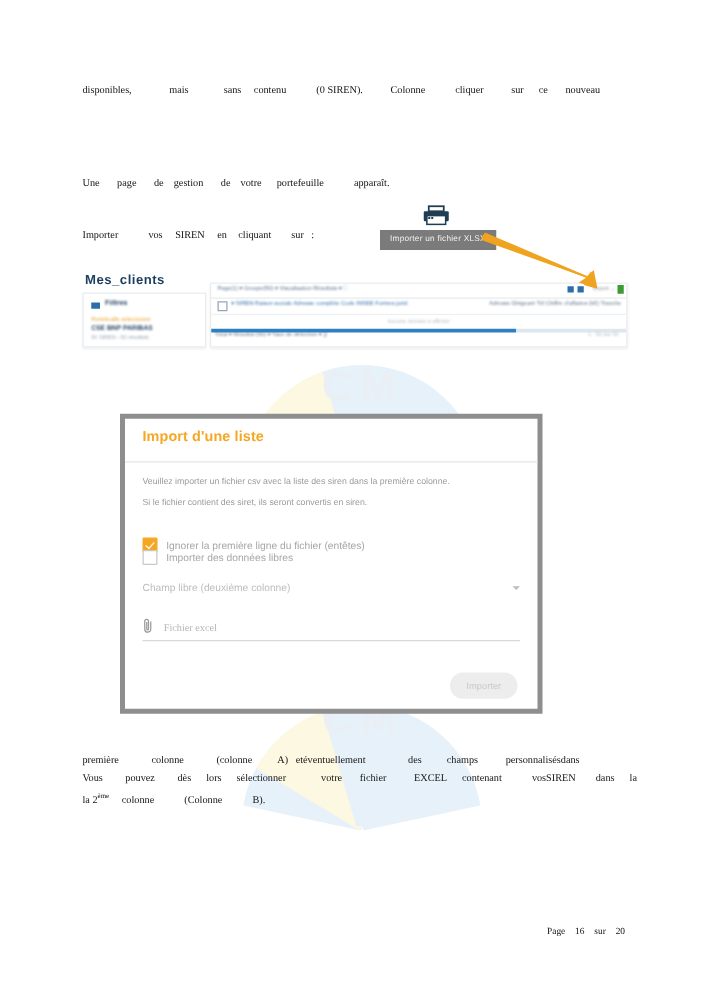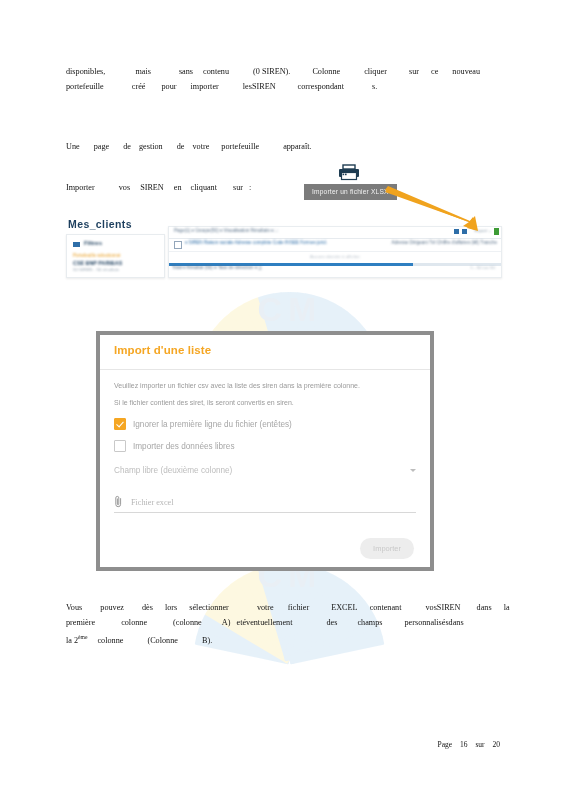--- a/index.html
+++ b/index.html
@@ -120,21 +120,21 @@
   }
   .modal-body{position:relative;padding:0;height:198px;}
   .m-line{
     position:absolute;left:14px;
     font-family:"Liberation Sans", sans-serif;
     font-size:7px;color:#9a9a9a;white-space:nowrap;
   }
   .l1{top:12px;}
   .l2{top:29px;}
   .chk-row{position:absolute;left:14px;display:flex;align-items:center;gap:7px;}
-  .c1{top:48px;}
+  .c1{top:60px;}
   .c2{top:70px;}
   .chk{
     width:10px;height:10px;border:1px solid #c9c9c9;background:#fff;border-radius:1px;
     position:relative;flex:0 0 auto;
   }
   .chk.on{background:#f5a623;border-color:#f5a623;}
   .chk.on:after{
     content:"";position:absolute;left:2.6px;top:.6px;width:3px;height:6px;
     border:solid #fff;border-width:0 1.6px 1.6px 0;transform:rotate(42deg);
   }
@@ -257,29 +257,20 @@
       <span class="w" style="margin-left:28px">mais</span>
       <span class="w" style="margin-left:26px">sans</span>
       <span class="w" style="margin-left:8px">contenu</span>
       <span class="w" style="margin-left:22px">(0 SIREN).</span>
       <span class="w" style="margin-left:20px">Colonne</span>
       <span class="w" style="margin-left:22px">cliquer</span>
       <span class="w" style="margin-left:20px">sur</span>
       <span class="w" style="margin-left:10px">ce</span>
       <span class="w" style="margin-left:12px">nouveau</span>
     </span>
-    <span class="ln">
-      <span class="w">portefeuille</span>
-      <span class="w" style="margin-left:26px">créé</span>
-      <span class="w" style="margin-left:14px">pour</span>
-      <span class="w" style="margin-left:12px">importer</span>
-      <span class="w" style="margin-left:22px">lesSIREN</span>
-      <span class="w" style="margin-left:20px">correspondant</span>
-      <span class="w" style="margin-left:26px">s.</span>
-    </span>
   </div>
 
   <div class="para" id="p2">
     <span class="ln">
       <span class="w">Une</span>
       <span class="w" style="margin-left:12px">page</span>
       <span class="w" style="margin-left:12px">de</span>
       <span class="w" style="margin-left:6px">gestion</span>
       <span class="w" style="margin-left:12px">de</span>
       <span class="w" style="margin-left:6px">votre</span>
@@ -384,45 +375,45 @@
           </svg>
         </span>
         <span class="file-ph">Fichier excel</span>
       </div>
 
       <button class="modal-btn">Importer</button>
     </div>
   </div>
 
   <div class="para" id="p4">
+    <span class="ln">
+      <span class="w">première</span>
+      <span class="w" style="margin-left:24px">colonne</span>
+      <span class="w" style="margin-left:24px">(colonne</span>
+      <span class="w" style="margin-left:18px">A)</span>
+      <span class="w" style="margin-left:4px">etéventuellement</span>
+      <span class="w" style="margin-left:32px">des</span>
+      <span class="w" style="margin-left:18px">champs</span>
+      <span class="w" style="margin-left:20px">personnalisésdans</span>
+    </span>
     <span class="ln">
       <span class="w">Vous</span>
       <span class="w" style="margin-left:16px">pouvez</span>
       <span class="w" style="margin-left:16px">dès</span>
       <span class="w" style="margin-left:10px">lors</span>
       <span class="w" style="margin-left:10px">sélectionner</span>
       <span class="w" style="margin-left:26px">votre</span>
       <span class="w" style="margin-left:12px">fichier</span>
       <span class="w" style="margin-left:20px">EXCEL</span>
       <span class="w" style="margin-left:10px">contenant</span>
       <span class="w" style="margin-left:22px">vosSIREN</span>
       <span class="w" style="margin-left:14px">dans</span>
       <span class="w" style="margin-left:10px">la</span>
     </span>
     <span class="ln">
-      <span class="w">première</span>
-      <span class="w" style="margin-left:24px">colonne</span>
-      <span class="w" style="margin-left:24px">(colonne</span>
-      <span class="w" style="margin-left:18px">A)</span>
-      <span class="w" style="margin-left:4px">etéventuellement</span>
-      <span class="w" style="margin-left:32px">des</span>
-      <span class="w" style="margin-left:18px">champs</span>
-      <span class="w" style="margin-left:20px">personnalisésdans</span>
-    </span>
-    <span class="ln">
       <span class="w">la 2</span><sup>ème</sup>
       <span class="w" style="margin-left:8px">colonne</span>
       <span class="w" style="margin-left:22px">(Colonne</span>
       <span class="w" style="margin-left:22px">B).</span>
     </span>
   </div>
 
   <div class="doc-footer">
     <span>Page</span>
     <span>16</span>

